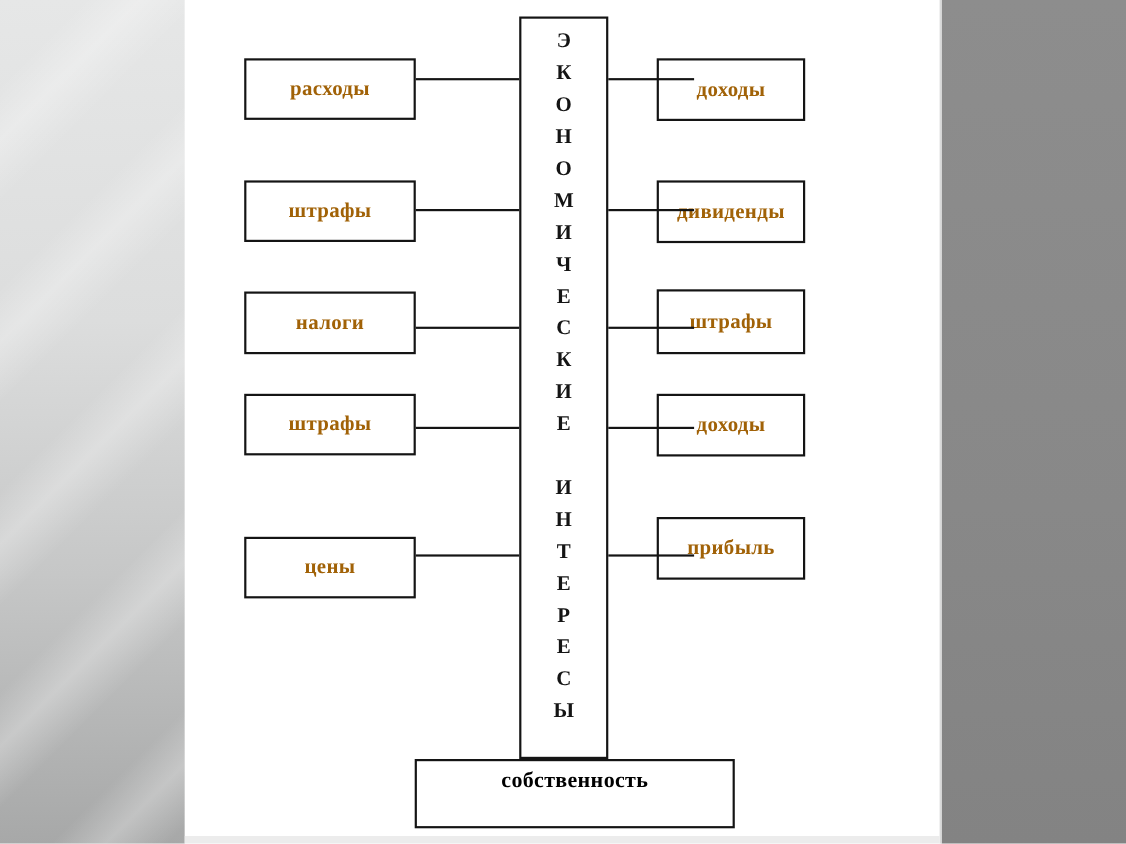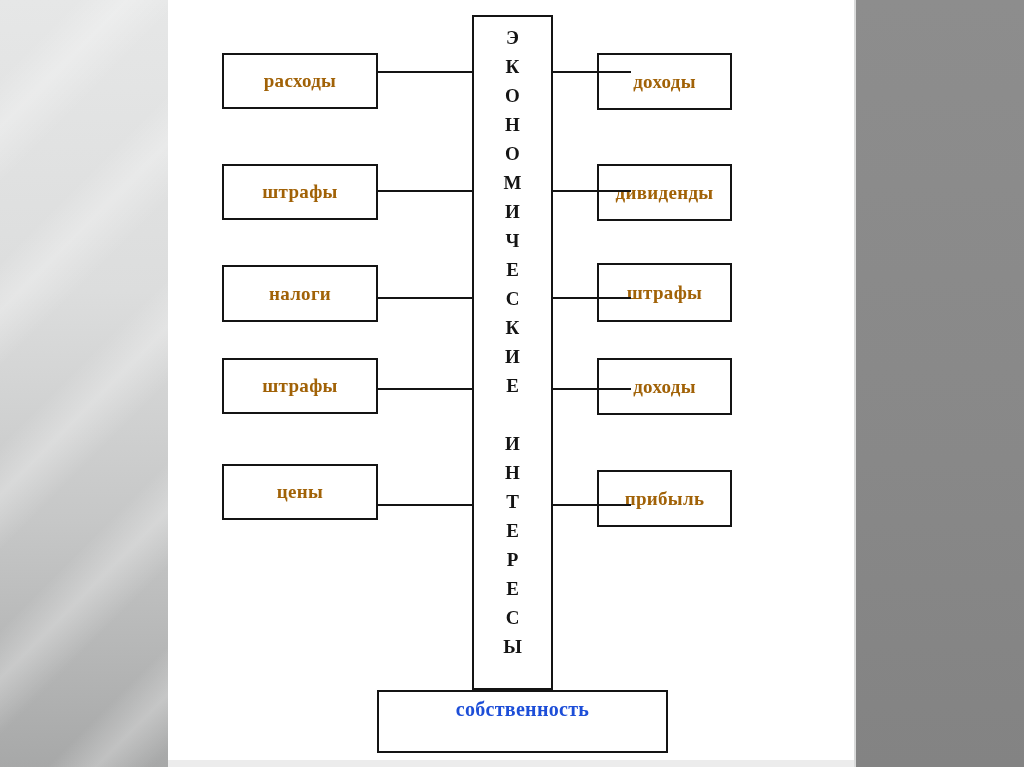--- a/index.html
+++ b/index.html
@@ -89,21 +89,21 @@
     width: 291px; height: 63px;
     box-sizing: border-box;
     border: 2px solid #141414;
     background: #ffffff;
     display: flex;
     align-items: flex-start;
     justify-content: center;
     padding-top: 6px;
     font-weight: 700;
     font-size: 20px;
-    color: #1d4ed8;
+    color: #000000;
     letter-spacing: 0.3px;
   }
   
   .connector {
     position: absolute;
     height: 2px;
     background: #141414;
   }
   .connector.cl { left: 378px; width: 94px; }
   .connector.cr { left: 553px; width: 78px; }
@@ -128,21 +128,21 @@
   </div>
   <div class="node node-left" style="top:164px">
     <span>штрафы</span>
   </div>
   <div class="node node-left" style="top:265px; height:57px">
     <span>налоги</span>
   </div>
   <div class="node node-left" style="top:358px">
     <span>штрафы</span>
   </div>
-  <div class="node node-left" style="top:464px">
+  <div class="node node-left" style="top:488px">
     <span>цены</span>
   </div>
 
   <div class="node node-right" style="top:53px">
     <span>доходы</span>
   </div>
   <div class="node node-right" style="top:164px">
     <span>дивиденды</span>
   </div>
   <div class="node node-right" style="top:263px; height:59px">

